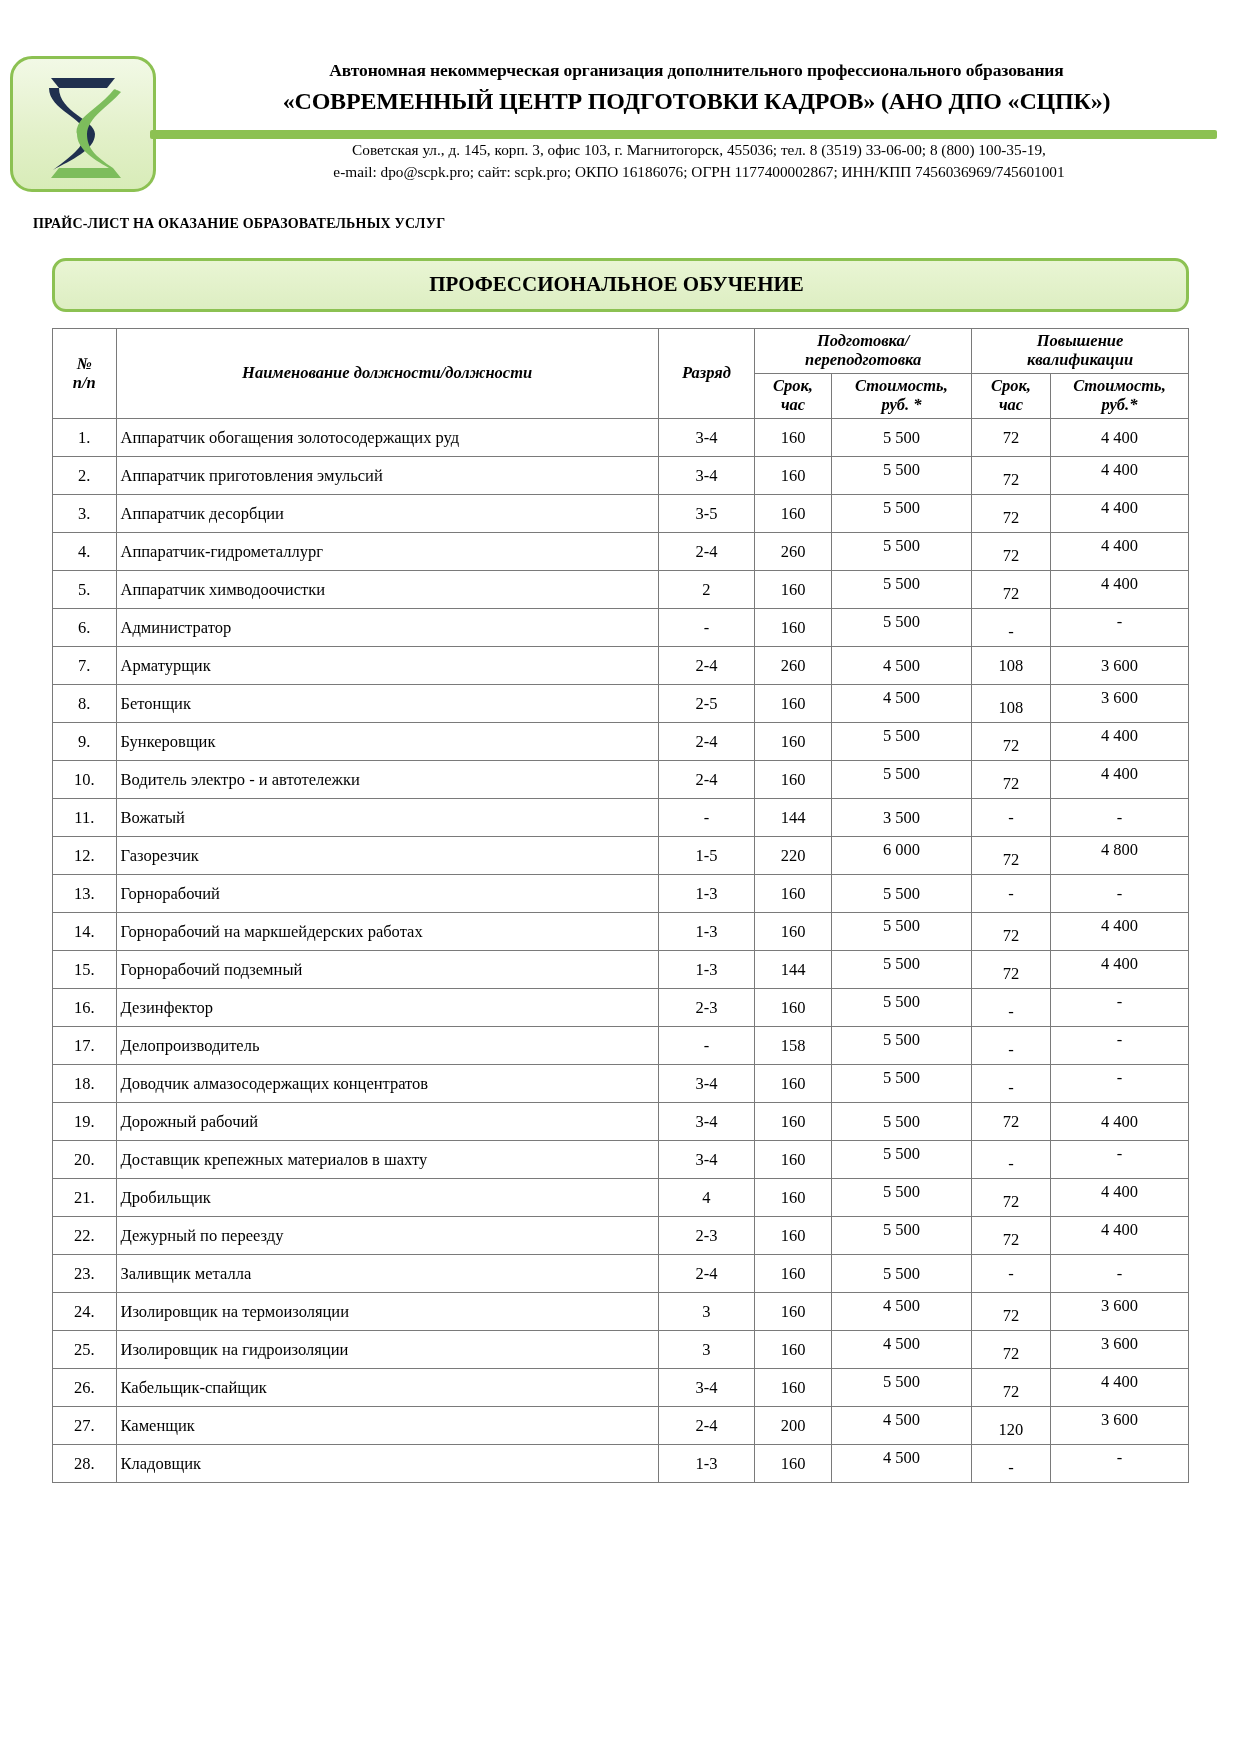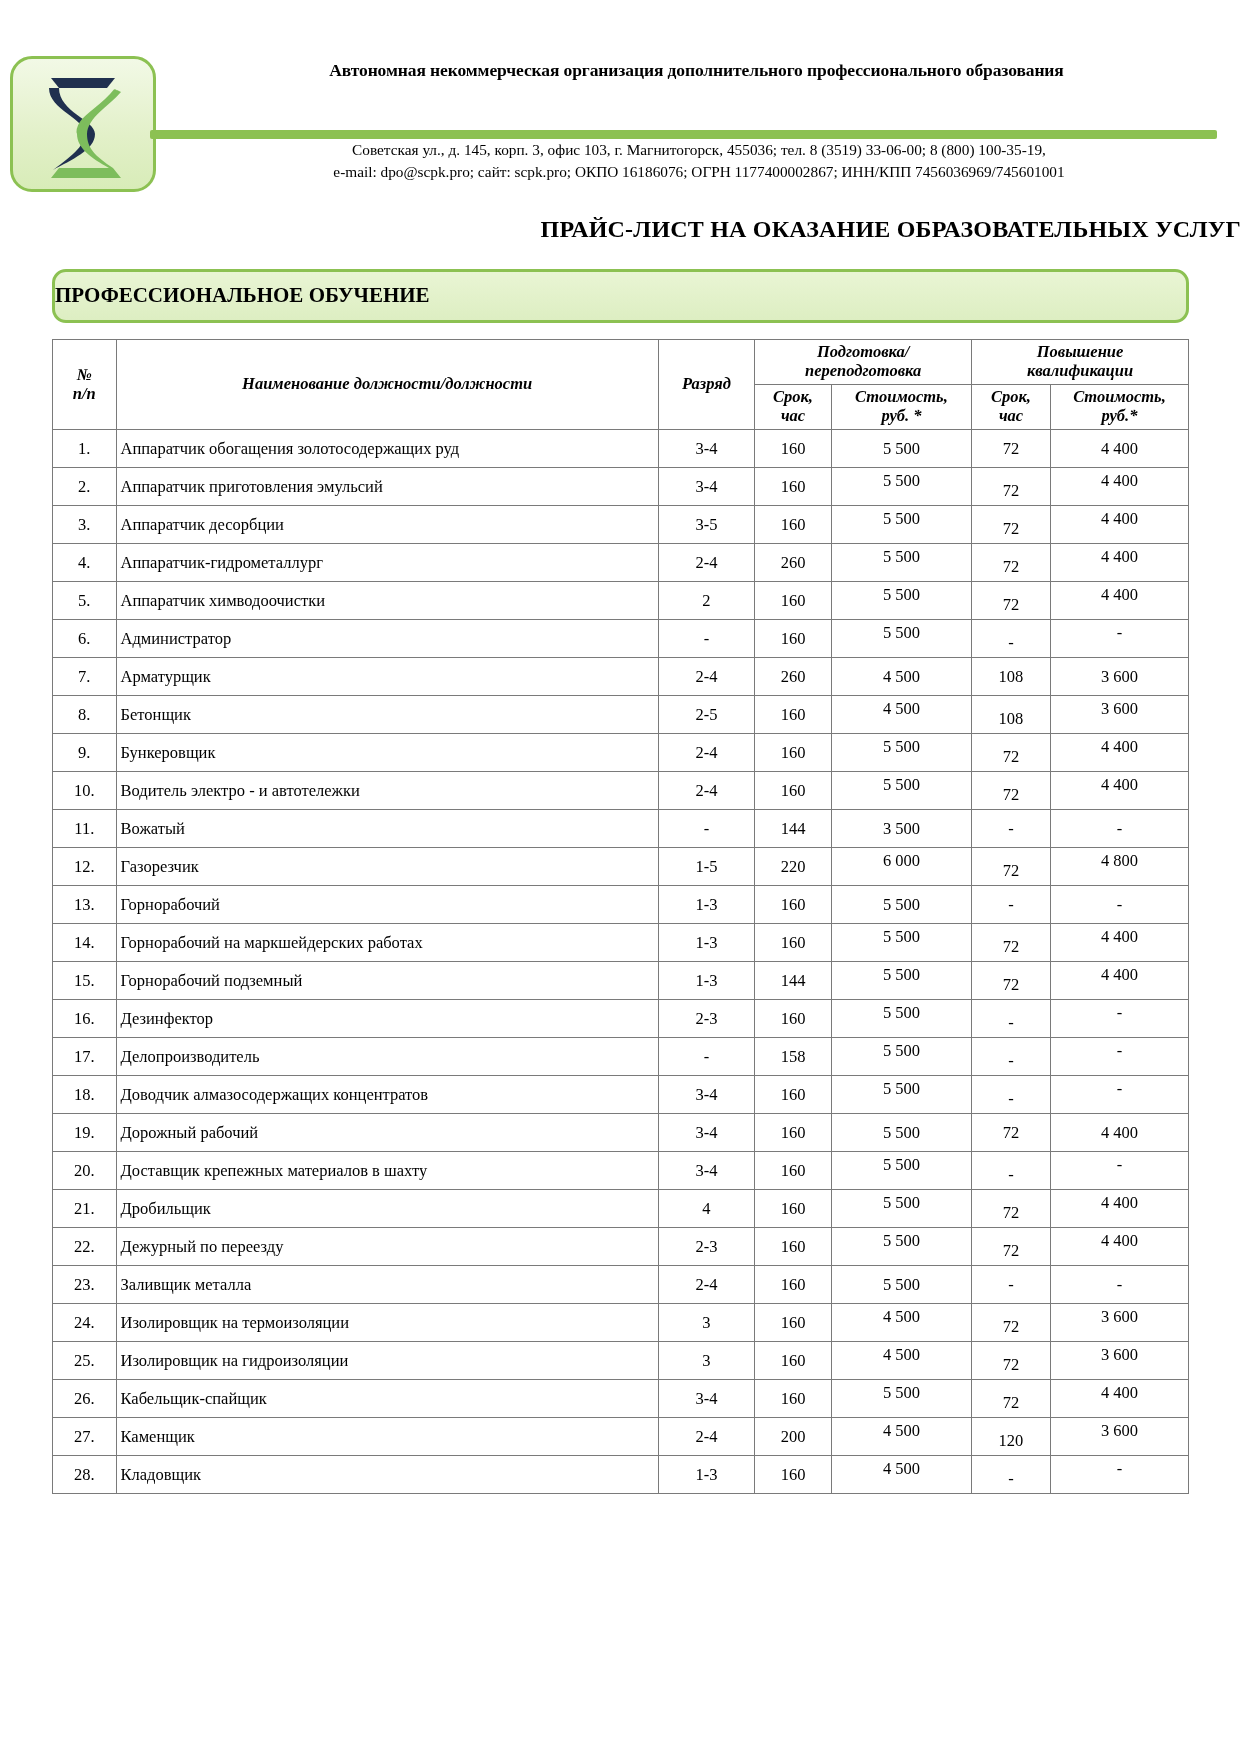--- a/index.html
+++ b/index.html
@@ -80,32 +80,34 @@
     right: 20px;
     top: 97px;
     text-align: center;
     font-size: 15.3px;
     line-height: 1.45;
   }
 
   
   .doc-title {
     margin-top: 24px;
-    text-align: right;
-    font-size: 24px;
+    text-align: left;
+    font-size: 14px;
     font-weight: bold;
     letter-spacing: 0.2px;
+    padding-left: 33px;
   }
 
   
   .banner {
     margin: 26px 52px 0 52px;
     border: 3px solid #8cc152;
     border-radius: 14px;
     background: linear-gradient(180deg, #e9f5d4 0%, #ddeec2 100%);
+    text-align: center;
     padding: 10px 8px 12px 0;
     box-sizing: border-box;
   }
   .banner-title {
     font-size: 21px;
     font-weight: bold;
     line-height: 1.25;
   }
   .banner-sub {
     font-size: 19px;
@@ -172,20 +174,21 @@
       <path d="M30 20 C 30 44, 66 52, 66 66 C 66 82, 42 92, 24 102 C 46 86, 56 76, 56 66 C 56 50, 20 42, 20 20 Z" fill="#20304f"></path>
       <path d="M88 22 C 74 40, 48 50, 48 66 C 48 80, 62 90, 80 100 L 30 100 L 22 110 L 92 110 L 84 100 C 66 88, 58 80, 58 66 C 58 50, 80 38, 92 24 Z" fill="#7dbd5c"></path>
       <path d="M86 24 C 72 42, 50 50, 50 64" stroke="#7dbd5c" stroke-width="5" fill="none" stroke-linecap="round"></path>
     </svg>
   </div>
 
   <div class="green-bar"></div>
 
   <div class="org-block">
     <div class="org-line1">Автономная некоммерческая организация дополнительного профессионального образования</div>
+    <div class="org-line2">«СОВРЕМЕННЫЙ ЦЕНТР ПОДГОТОВКИ КАДРОВ» (АНО ДПО «СЦПК»)</div>
   </div>
 
   <div class="contacts">
     <div>Советская ул., д. 145, корп. 3, офис 103, г. Магнитогорск, 455036; тел. 8 (3519) 33-06-00; 8 (800) 100-35-19,</div>
     <div>e-mail: dpo@scpk.pro; сайт: scpk.pro; ОКПО 16186076; ОГРН 1177400002867; ИНН/КПП 7456036969/745601001</div>
   </div>
 
 </div>
 
 <div class="doc-title">ПРАЙС-ЛИСТ НА ОКАЗАНИЕ ОБРАЗОВАТЕЛЬНЫХ УСЛУГ</div>

